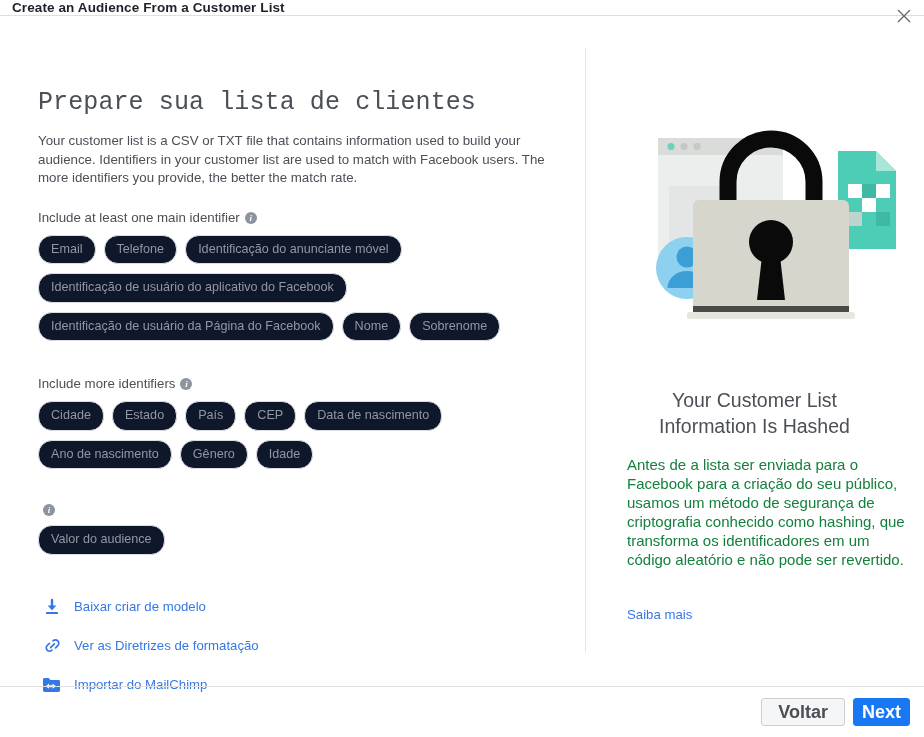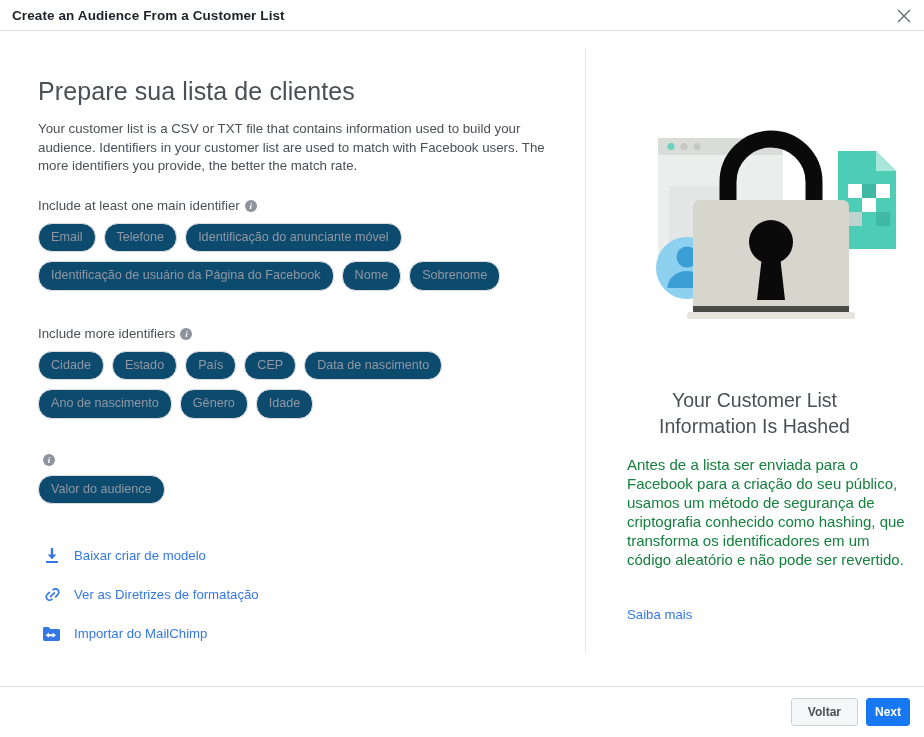--- a/index.html
+++ b/index.html
@@ -14,21 +14,21 @@
     color: #1c1e21;
     overflow: hidden;
     position: relative;
   }
 
   
   .dialog-header {
     position: absolute;
     top: 0; left: 0;
     width: 924px;
-    height: 31px;
+    height: 16px;
     border-bottom: 1px solid #dddfe2;
     box-sizing: border-box;
     display: flex;
     align-items: center;
   }
   .dialog-title {
     font-size: 13.5px;
     font-weight: bold;
     color: #1d2129;
     margin-left: 12px;
@@ -78,23 +78,24 @@
     box-sizing: border-box;
     padding: 16px;
     position: relative;
   }
 
   
   h1.page-heading {
     font-size: 25px;
     font-weight: normal;
     color: #4b4f56;
-    margin: 0 0 14px 0;
+    margin: 12px 0 14px 0;
     line-height: 1.2;
     letter-spacing: 0.1px;
+    font-family: Liberation Mono, monospace;
   }
   p.intro {
     font-size: 13.3px;
     color: #4b4f56;
     line-height: 18.5px;
     margin: 0 0 22px 0;
     width: 512px;
   }
   .section-label {
     font-size: 13.3px;
@@ -123,21 +124,21 @@
   }
   .chip-group {
     display: flex;
     flex-wrap: wrap;
     width: 530px;
     margin-bottom: 0;
   }
   .chip {
     border: 1px solid #dcdee3;
     border-radius: 14px;
-    background: #0c4a6e;
+    background: #0f172a;
     color: #9197a3;
     font-size: 12.6px;
     line-height: 1;
     padding: 7px 12px 8px 12px;
     margin: 0 8px 9px 0;
     white-space: nowrap;
     box-sizing: border-box;
     cursor: default;
     font-family: "Liberation Sans", sans-serif;
   }
@@ -211,21 +212,21 @@
     height: 51px;
     border-top: 1px solid #dddfe2;
     box-sizing: border-box;
     display: flex;
     align-items: center;
     justify-content: flex-end;
     padding-right: 14px;
   }
   .btn {
     font-family: "Liberation Sans", sans-serif;
-    font-size: 12px;
+    font-size: 18px;
     font-weight: bold;
     border-radius: 3px;
     padding: 0 16px;
     height: 28px;
     line-height: 26px;
     cursor: pointer;
     box-sizing: border-box;
   }
   .btn-secondary {
     background: #f5f6f7;
@@ -262,20 +263,21 @@
     <p class="intro">Your customer list is a CSV or TXT file that contains information used to build your audience. Identifiers in your customer list are used to match with Facebook users. The more identifiers you provide, the better the match rate.</p>
 
     <div class="section-label">
       <span>Include at least one main identifier</span>
       <span class="info-icon">i</span>
     </div>
     <div class="chip-group" id="main-chips">
         <div class="chip">Email</div>
         <div class="chip">Telefone</div>
         <div class="chip">Identificação do anunciante móvel</div>
+        <div class="chip">Identificação de usuário do aplicativo do Facebook</div>
         <div class="chip">Identificação de usuário da Página do Facebook</div>
         <div class="chip">Nome</div>
         <div class="chip">Sobrenome</div>
       </div>
 
     <div class="section-label wide">
       <span>Include more identifiers</span>
       <span class="info-icon">i</span>
     </div>
     <div class="chip-group" id="more-chips">

